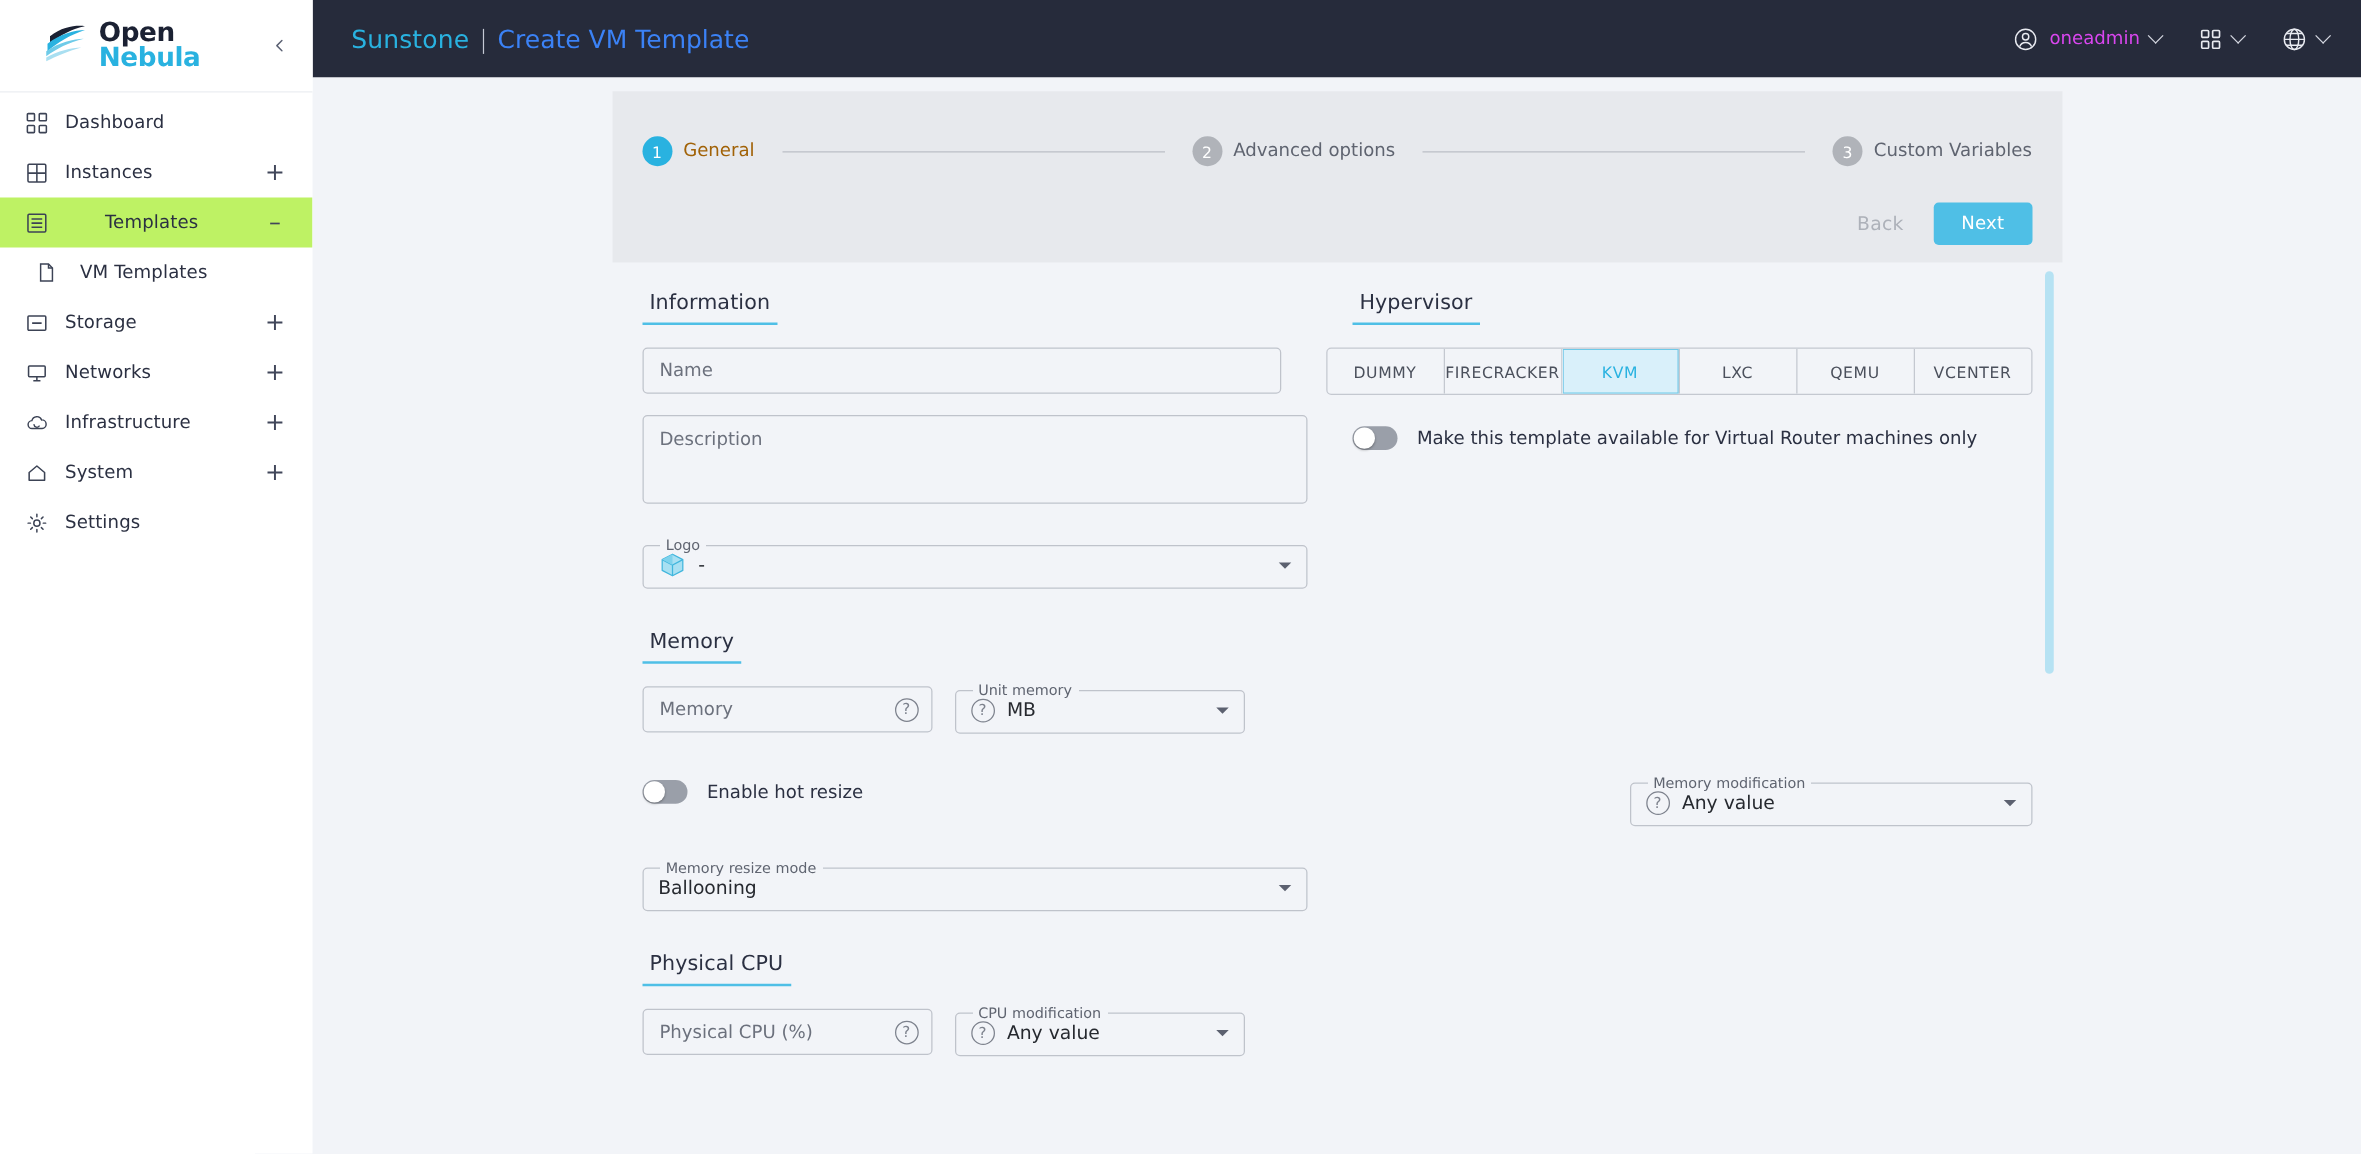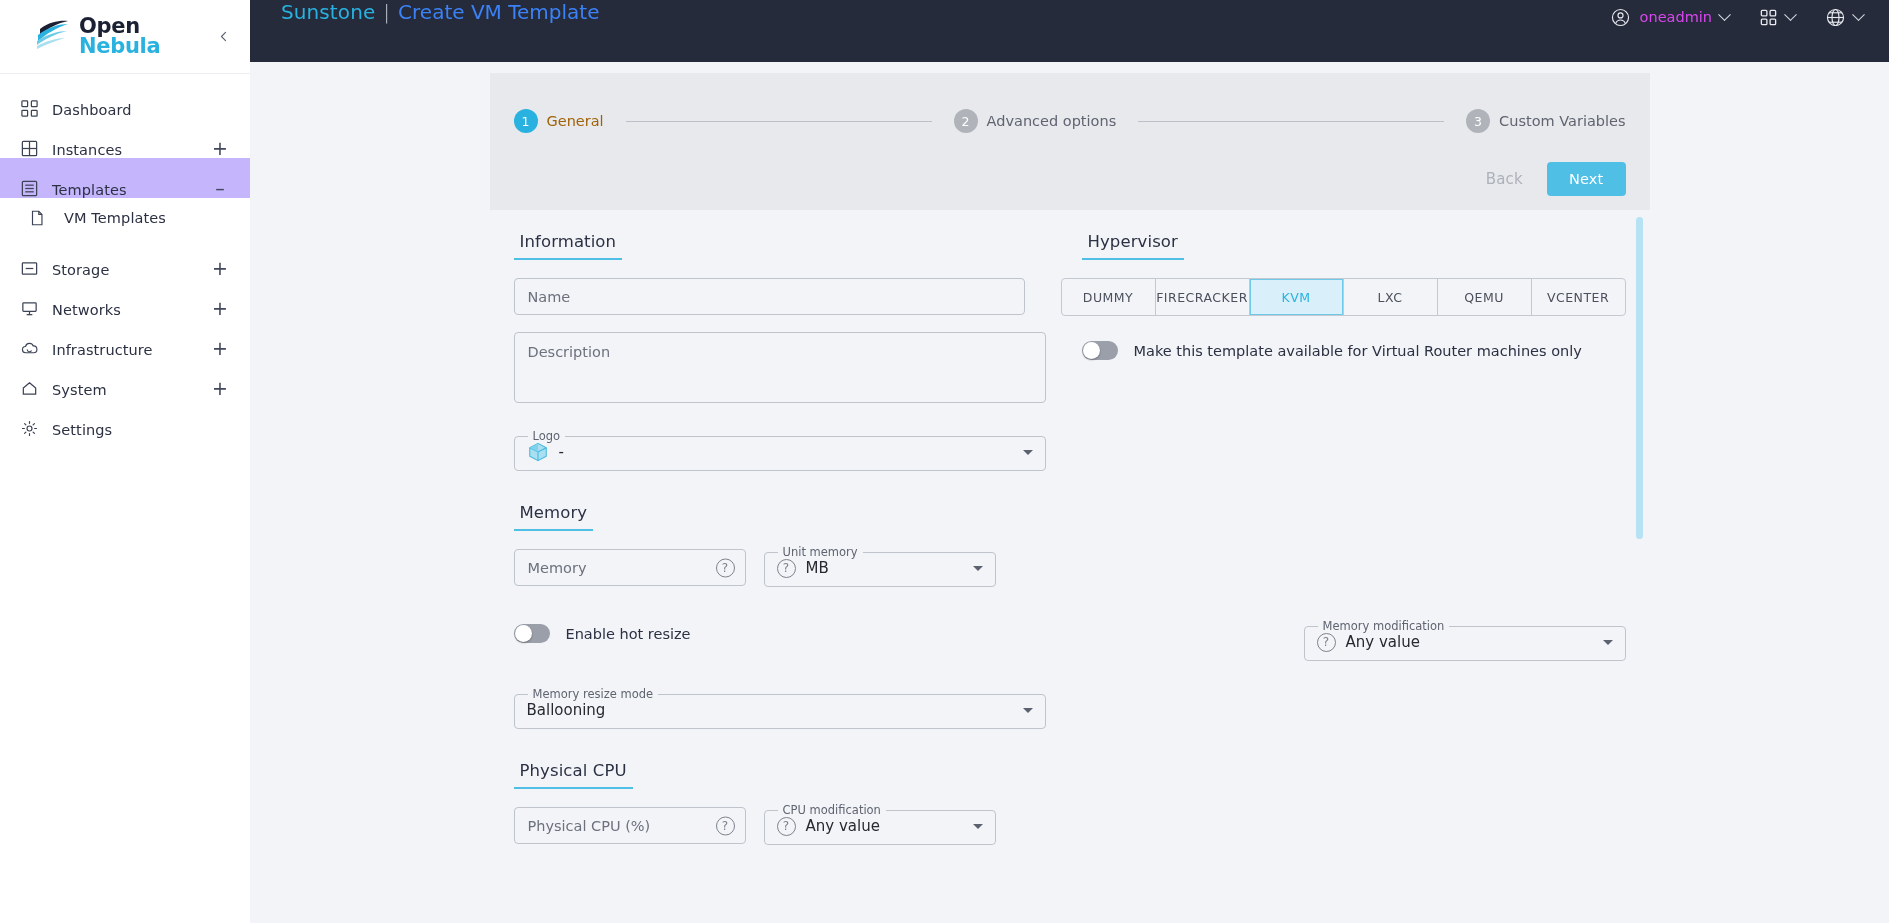--- a/index.html
+++ b/index.html
@@ -38,25 +38,25 @@
     font-size: 21px; font-weight: 700; color: #29b2e0;
     letter-spacing: -0.3px; display: block;
   }
   #collapse-btn {
     width: 26px; height: 26px; border: none; background: transparent;
     cursor: pointer; color: #5a6072; font-size: 15px;
     display: flex; align-items: center; justify-content: center;
   }
   #nav { padding-top: 4px; flex: 1; overflow: hidden; }
   .nav-item {
-    height: 40px; display: flex; align-items: flex-end;
+    height: 40px; display: flex; align-items: center;
     padding: 0 22px 0 12px; cursor: pointer; position: relative;
     color: #2b3042;
   }
-  .nav-item.active { background: #c4b5fd; }
+  .nav-item.active { background: #bef264; gap: 32px; }
   .nav-icon {
     width: 34px; flex: 0 0 34px; display: flex;
     align-items: center; justify-content: center; color: #3c4355;
   }
   .nav-label {
     flex: 1; font-size: 14.5px; color: #2b3042;
     padding-left: 6px; letter-spacing: 0.1px;
   }
   .nav-exp {
     font-size: 19px; color: #41475a; width: 16px; text-align: center;
@@ -68,21 +68,21 @@
   }
   .nav-sub .nav-icon { width: 50px; flex: 0 0 50px; }
   .nav-sub .nav-label { font-size: 14.5px; padding-left: 2px; }
 
   
   #main { flex: 1; height: 923px; display: flex; flex-direction: column; min-width: 0; }
 
   
   #topbar {
     height: 62px; background: #262b3b; flex: 0 0 62px;
-    display: flex; align-items: flex-start; padding: 0 26px 0 31px;
+    display: flex; align-items: center; padding: 0 26px 0 31px;
     color: #fff;
   }
   #app-title { font-size: 20px; display: flex; align-items: baseline; }
   #app-title .sunstone { color: #29b2e0; letter-spacing: 0.1px; }
   #app-title .sep { color: #c5c9d4; margin: 0 8px; font-weight: 300; }
   #app-title .page { color: #3b82f6; }
   #topbar-spacer { flex: 1; }
   .top-ctrl {
     display: flex; align-items: center; cursor: pointer;
     color: #d946ef; margin-left: 30px; height: 34px;

